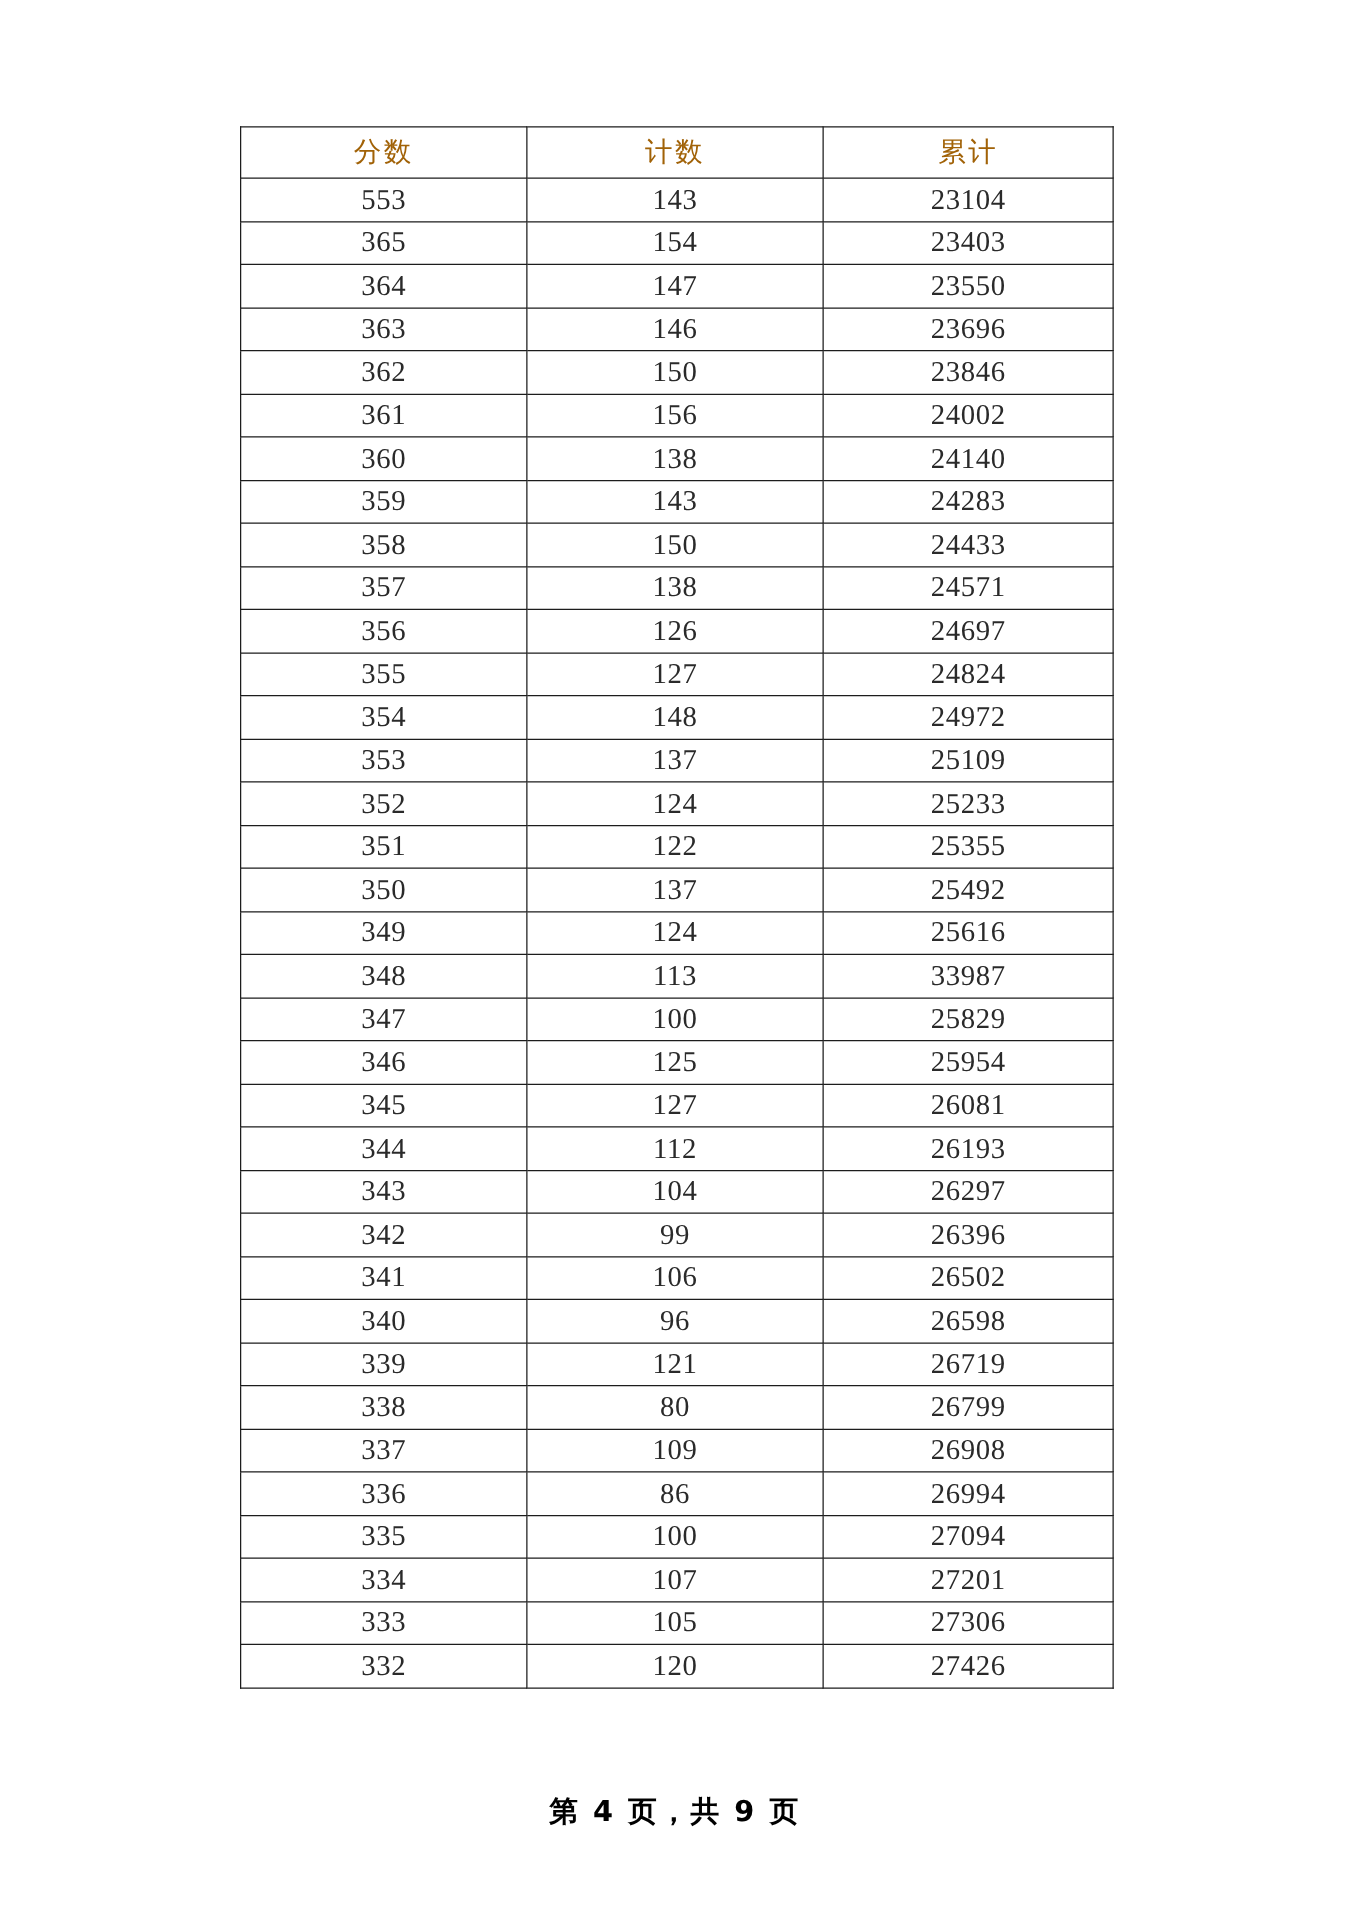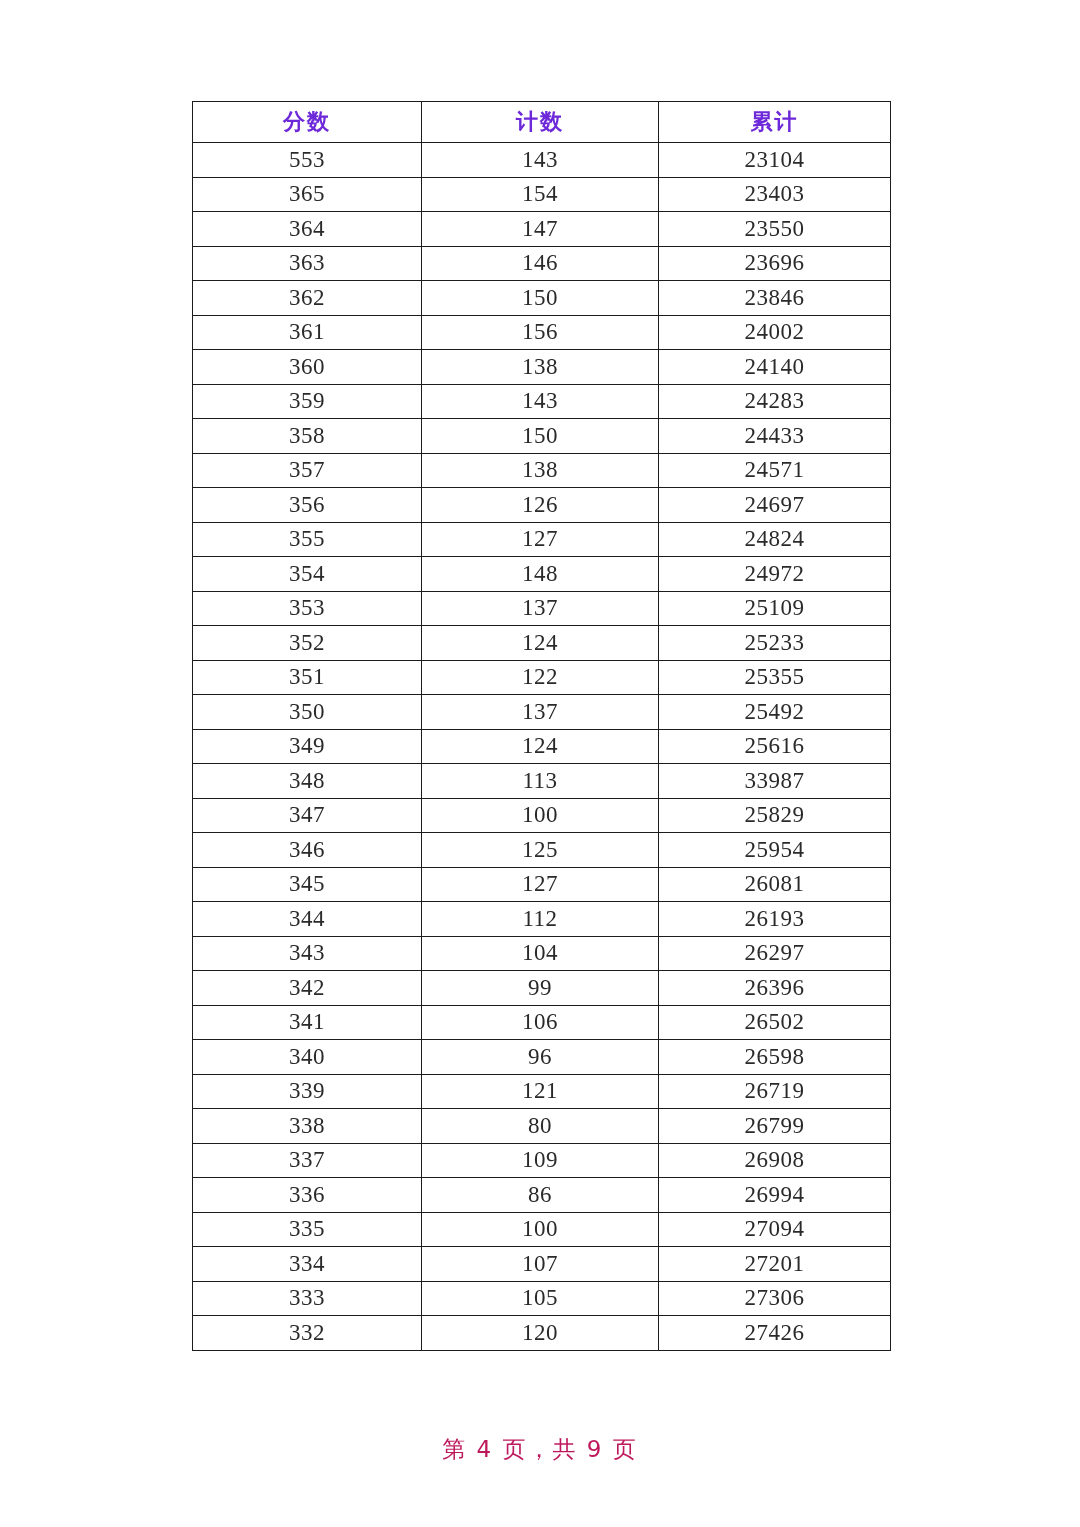--- a/index.html
+++ b/index.html
@@ -45,46 +45,46 @@
     border: 1.6px solid #1c1c1c;
     text-align: center;
     vertical-align: middle;
     padding: 0;
     background: #ffffff;
   }
 
   #score-table thead th {
     height: 40px;
     font-family: "DejaVu Sans", "Liberation Sans", sans-serif;
-    font-weight: bold;
+    font-weight: normal;
     font-size: 22px;
     letter-spacing: 2px;
-    color: #6d28d9;
+    color: #a16207;
   }
 
   #score-table tbody td {
     height: 33.5px;
     font-family: "Liberation Serif", "DejaVu Serif", serif;
     font-weight: normal;
     font-size: 23px;
     letter-spacing: 0.5px;
     color: #2a2a2a;
   }
 
   #page-footer {
     position: absolute;
     left: 0;
     top: 1434px;
     width: 1080px;
     text-align: center;
     font-family: "DejaVu Sans", "Liberation Sans", sans-serif;
-    font-weight: normal;
+    font-weight: bold;
     font-size: 23px;
     letter-spacing: 2px;
-    color: #be185d;
+    color: #000000;
   }
 </style>
 </head>
 <body>
 
 <div id="page">
 
   <table id="score-table">
     <colgroup>
       <col class="col-score">

